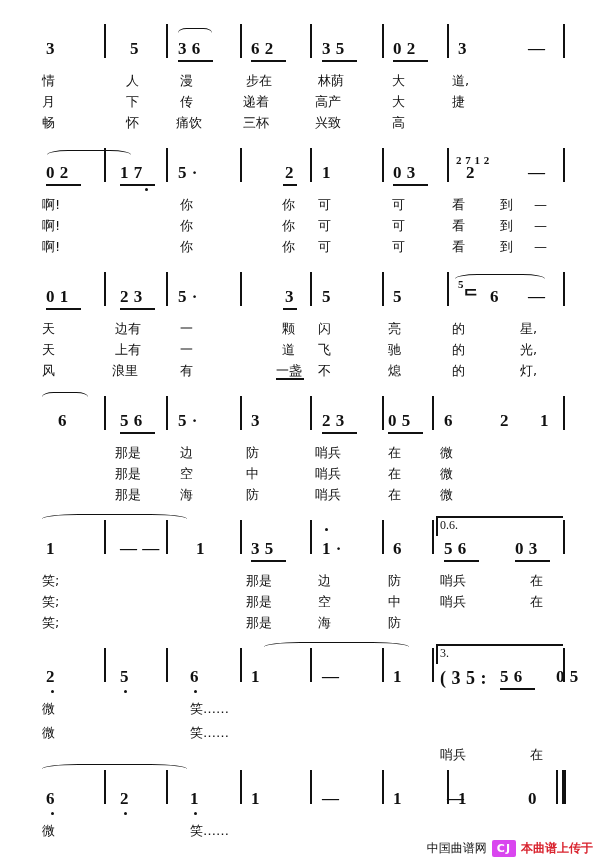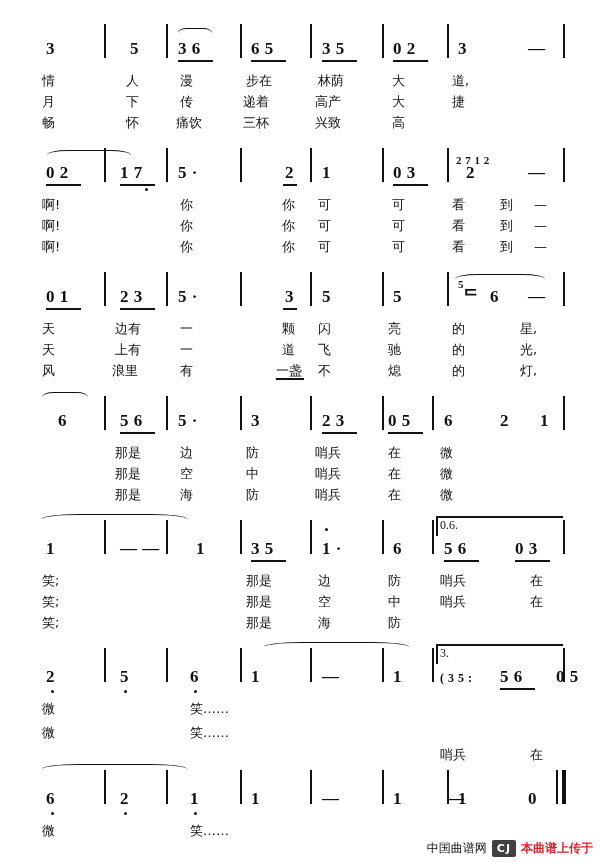--- a/index.html
+++ b/index.html
@@ -13,23 +13,23 @@
   .beam{position:absolute;height:1.6px;background:#111;}
   .dbl{position:absolute;width:1.6px;background:#111;}
   .dash{position:absolute;height:1.6px;background:#111;}
   .dot{position:absolute;width:3px;height:3px;border-radius:50%;background:#111;}
   .slur{position:absolute;border-top:1.6px solid #111;border-radius:50%/100%;height:9px;border-left:none;border-right:none;border-bottom:none;}
   .ending{position:absolute;}
   .ending .top{position:absolute;left:0;top:0;height:1.6px;background:#111;}
   .ending .leg{position:absolute;left:0;top:0;width:1.6px;background:#111;}
   .ending .lbl{position:absolute;font-family:"Liberation Serif","DejaVu Serif",serif;font-size:12px;top:2px;left:4px;}
   .small{font-size:11px;}
-  .grace{font-size:12px;}
+  .grace{font-size:18px;}
   .footer{position:absolute;right:8px;bottom:6px;display:flex;align-items:center;gap:5px;font-size:12px;color:#111;font-family:"DejaVu Sans","Liberation Sans",sans-serif;}
-  .logo{display:inline-block;background:#404040;color:#fff;font-size:11px;font-weight:700;padding:2px 5px;border-radius:2px;letter-spacing:1px;}
+  .logo{display:inline-block;background:#d946ef;color:#fff;font-size:11px;font-weight:700;padding:2px 5px;border-radius:2px;letter-spacing:1px;}
   .logo-txt{color:#d9232e;font-weight:700;}
 </style>
 </head>
 <body>
 
 <div class="sheet">
 
   <div>
 
     <div class="bar" style="left:104px;top:24px;height:34px;"></div>
@@ -39,21 +39,21 @@
     <div class="bar" style="left:382px;top:24px;height:34px;"></div>
     <div class="bar" style="left:447px;top:24px;height:34px;"></div>
     <div class="bar" style="left:563px;top:24px;height:34px;"></div>
 
     <div class="slur" style="left:178px;top:28px;width:34px;"></div>
 
     <div class="num" style="left:46px;top:40px;">3</div>
     <div class="num" style="left:130px;top:40px;">5</div>
     <div class="num" style="left:178px;top:40px;">3 6</div>
     <div class="beam" style="left:178px;top:60px;width:35px;"></div>
-    <div class="num" style="left:251px;top:40px;">6 5</div>
+    <div class="num" style="left:251px;top:40px;">6 2</div>
     <div class="beam" style="left:251px;top:60px;width:35px;"></div>
     <div class="num" style="left:322px;top:40px;">3 5</div>
     <div class="beam" style="left:322px;top:60px;width:35px;"></div>
     <div class="num" style="left:393px;top:40px;">0 2</div>
     <div class="beam" style="left:393px;top:60px;width:35px;"></div>
     <div class="num" style="left:458px;top:40px;">3</div>
     <div class="num" style="left:528px;top:40px;">—</div>
 
     <div class="lyr" style="left:42px;top:74px;">情</div>
     <div class="lyr" style="left:126px;top:74px;">人</div>

